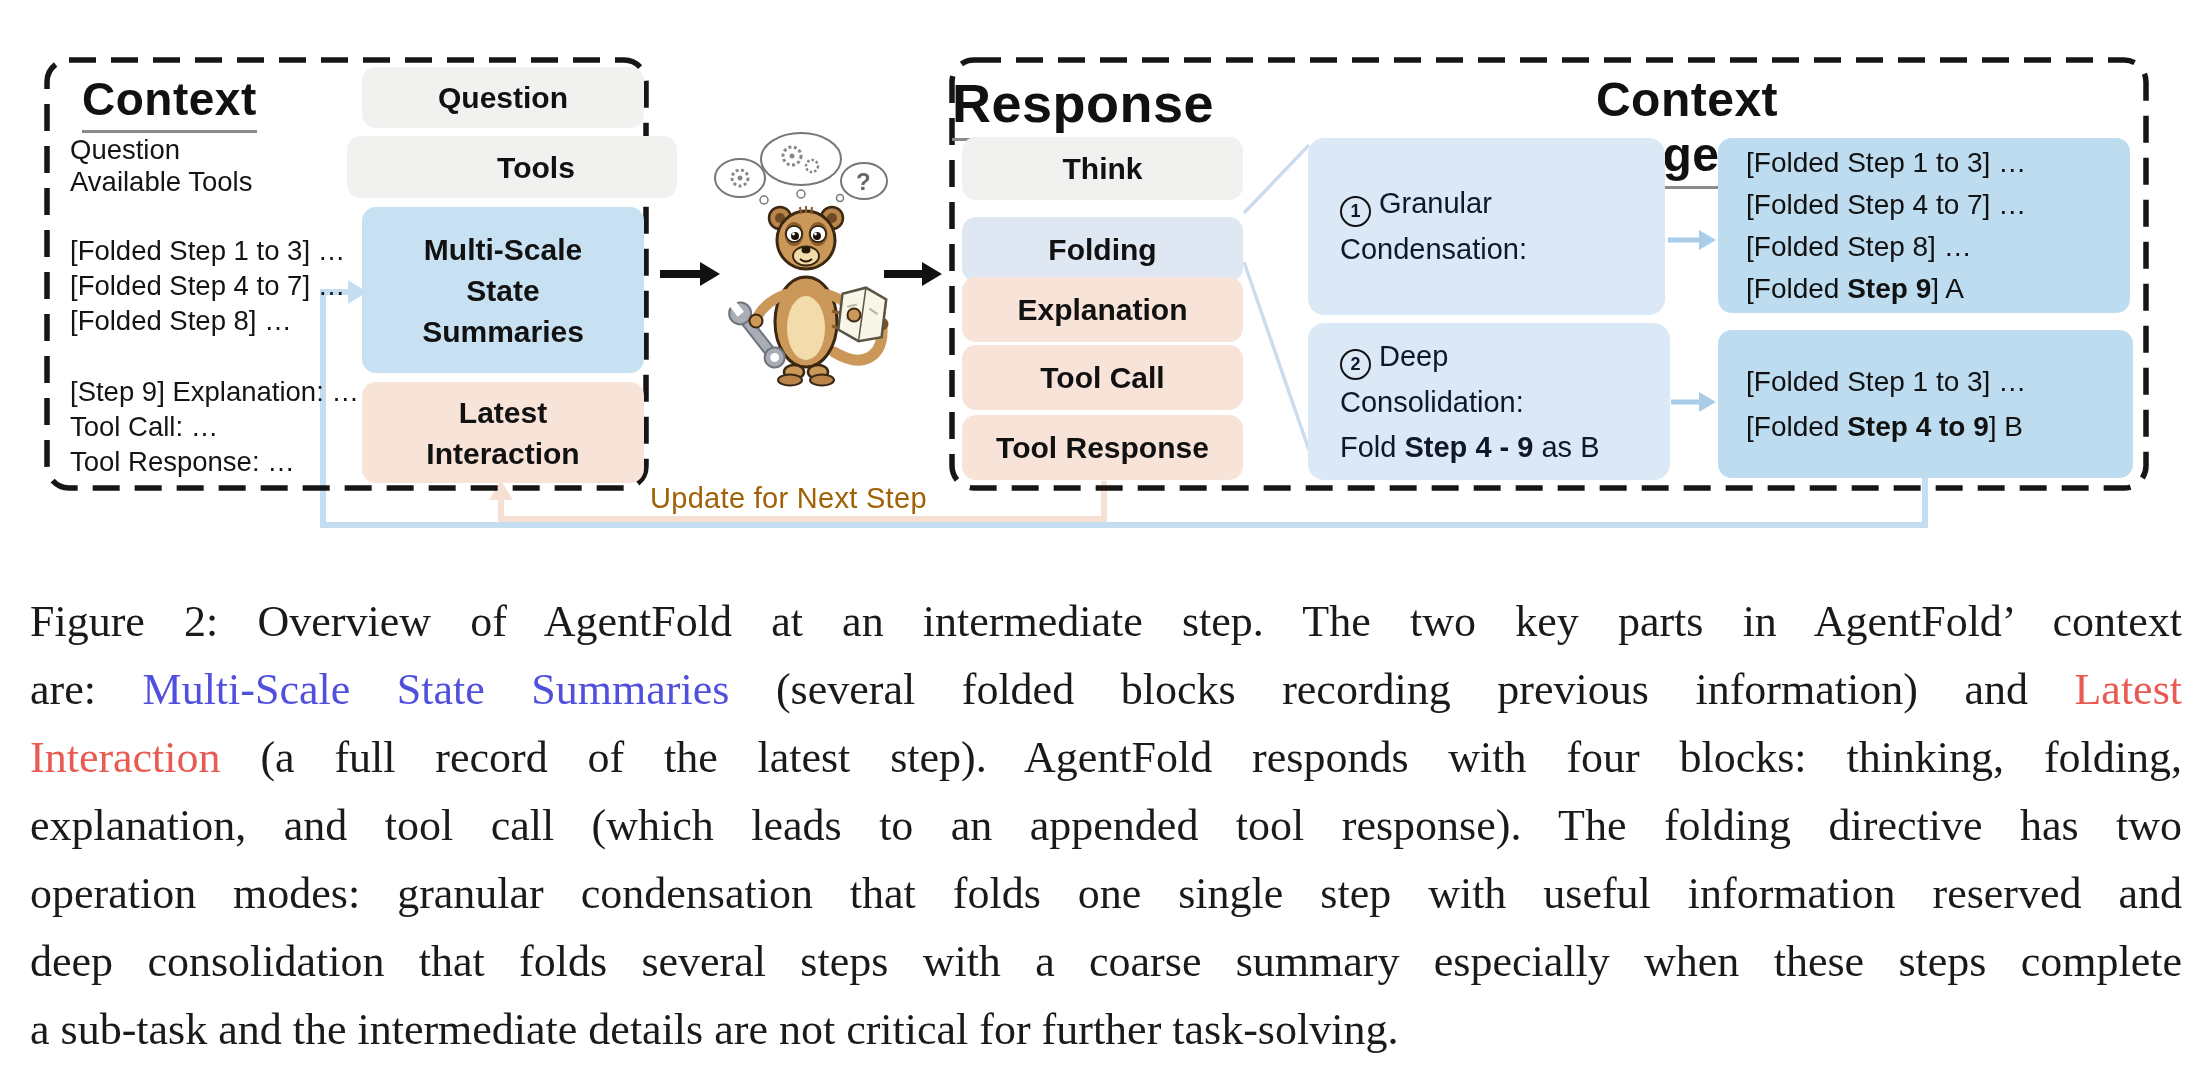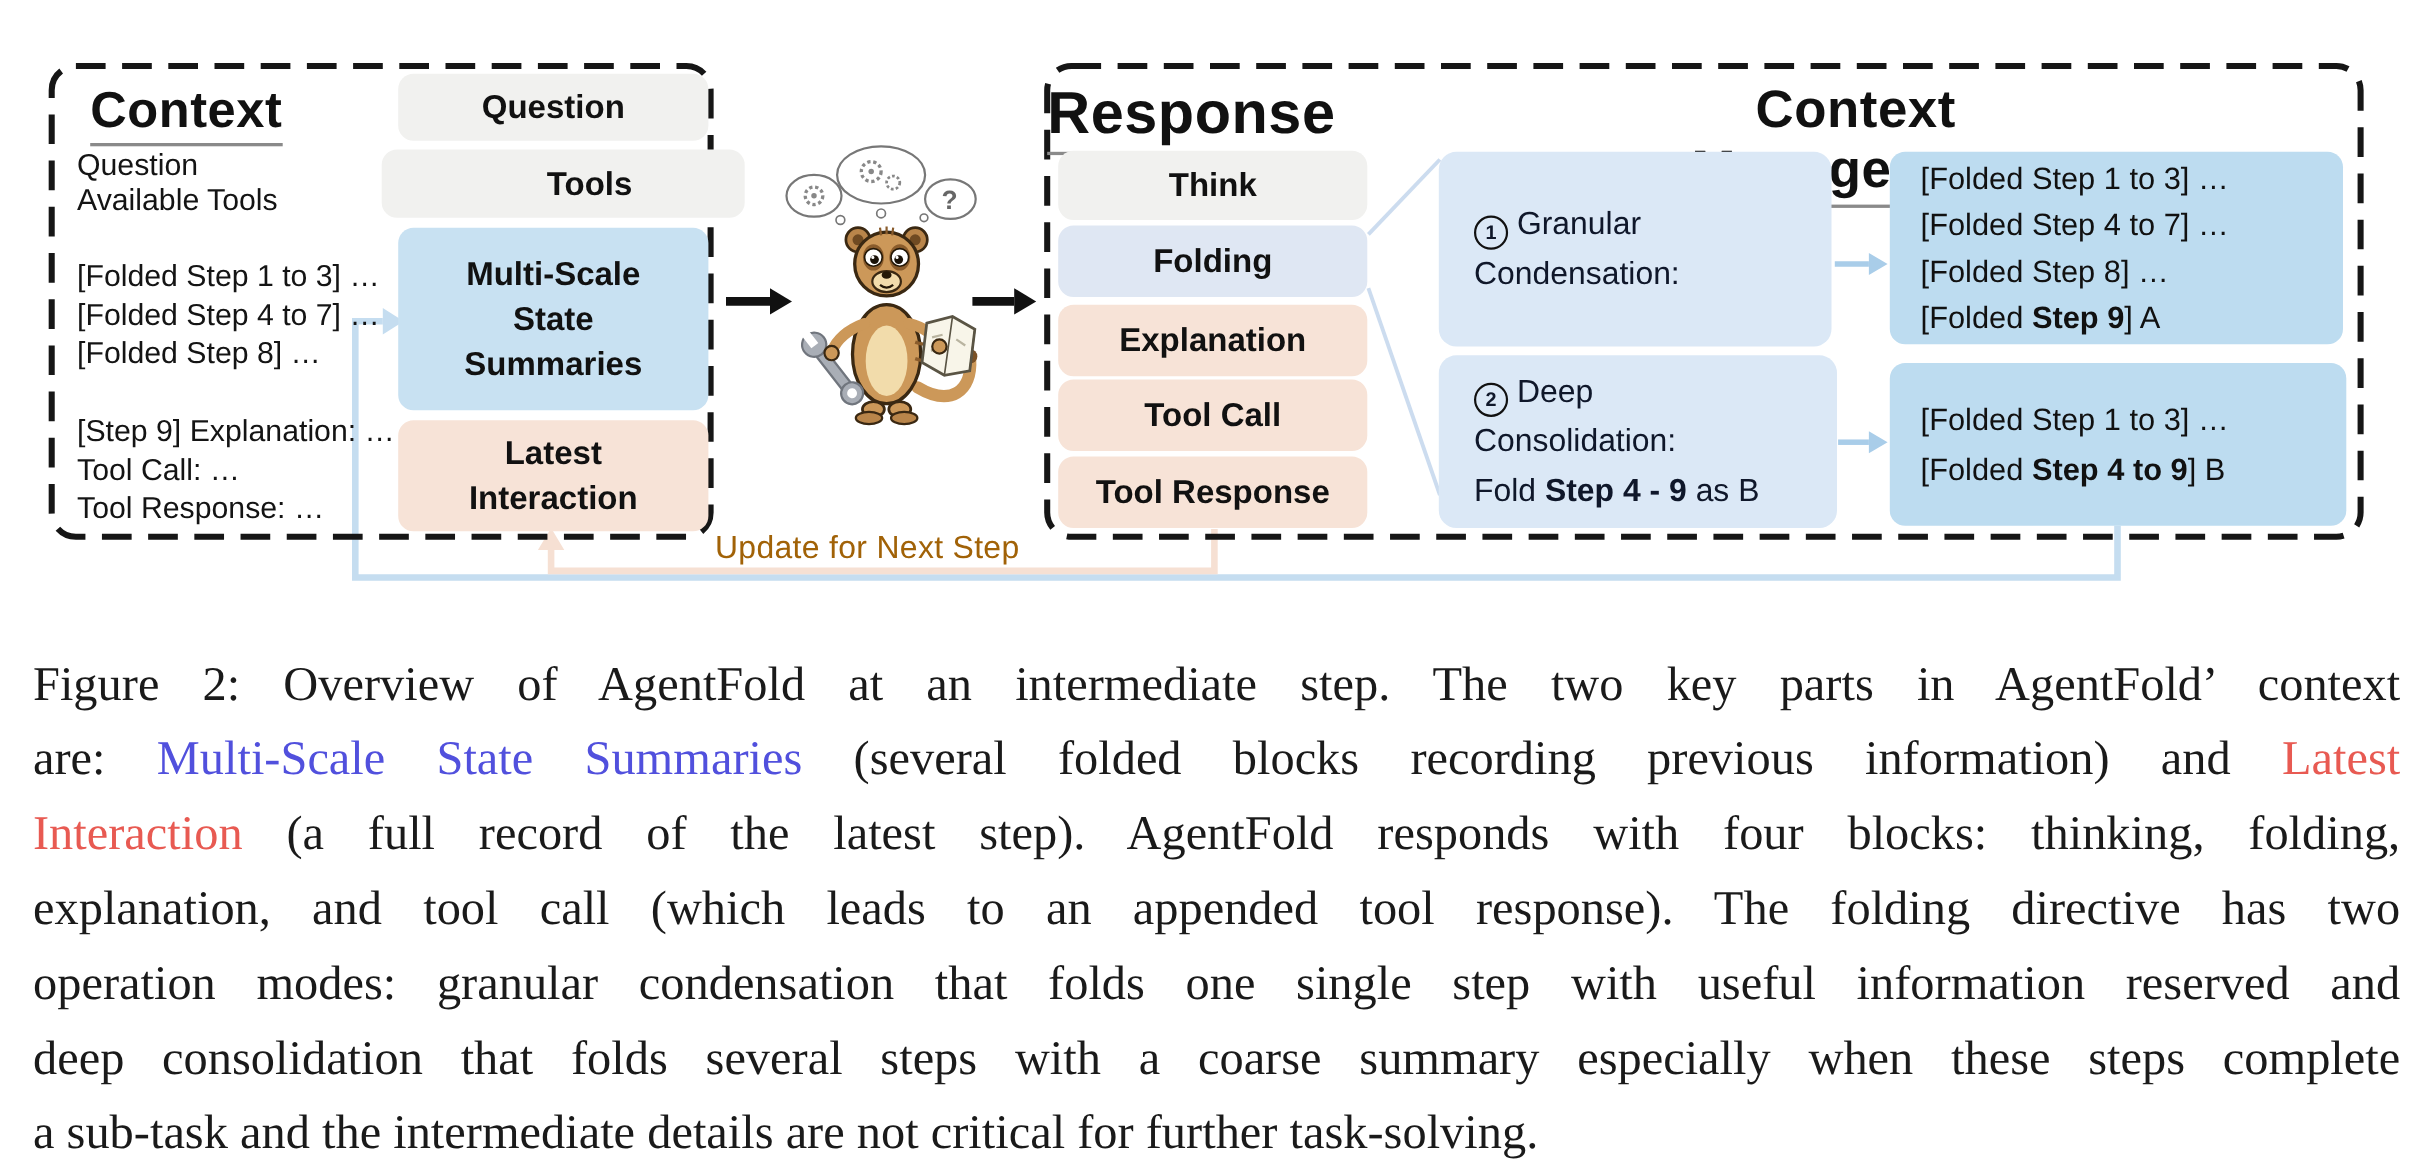--- a/index.html
+++ b/index.html
@@ -18,21 +18,21 @@
   .smalltext{font-size:27.5px;line-height:35px;color:#141414;}
   .intro{left:70px;top:134px;line-height:32px;}
   .folded{left:70px;top:233px;}
   .latest{left:70px;top:374px;}
   
   .blk{position:absolute;border-radius:14px;display:flex;align-items:center;justify-content:center;
        text-align:center;font-weight:700;font-size:30px;color:#111;line-height:41px;}
   .gray{background:var(--gray_block,#f1f1ef);}
   .blue{background:var(--blue_block,#c8e1f2);}
   .peach{background:var(--peach_block,#f7e3d7);}
-  .folding{background:var(--folding_block,#dfe7f3);}
+  .folding{background:var(--folding_block,#dfe7f3);margin-top:12px;}
   .ctx-b0{left:362px;top:67px;width:282px;height:61px;}
   .ctx-b1{left:347px;top:136px;width:282px;height:62px;padding-left:48px;}
   .ctx-b2{left:362px;top:207px;width:282px;height:166px;padding:0 40px;box-sizing:border-box;}
   .ctx-b3{left:362px;top:382px;width:282px;height:101px;padding:0 40px;box-sizing:border-box;}
   .rsp-b0{left:962px;top:137px;width:281px;height:63px;}
   .rsp-b1{left:962px;top:205px;width:281px;height:65px;}
   .rsp-b2{left:962px;top:277px;width:281px;height:65px;}
   .rsp-b3{left:962px;top:345px;width:281px;height:65px;}
   .rsp-b4{left:962px;top:415px;width:281px;height:65px;}
   

